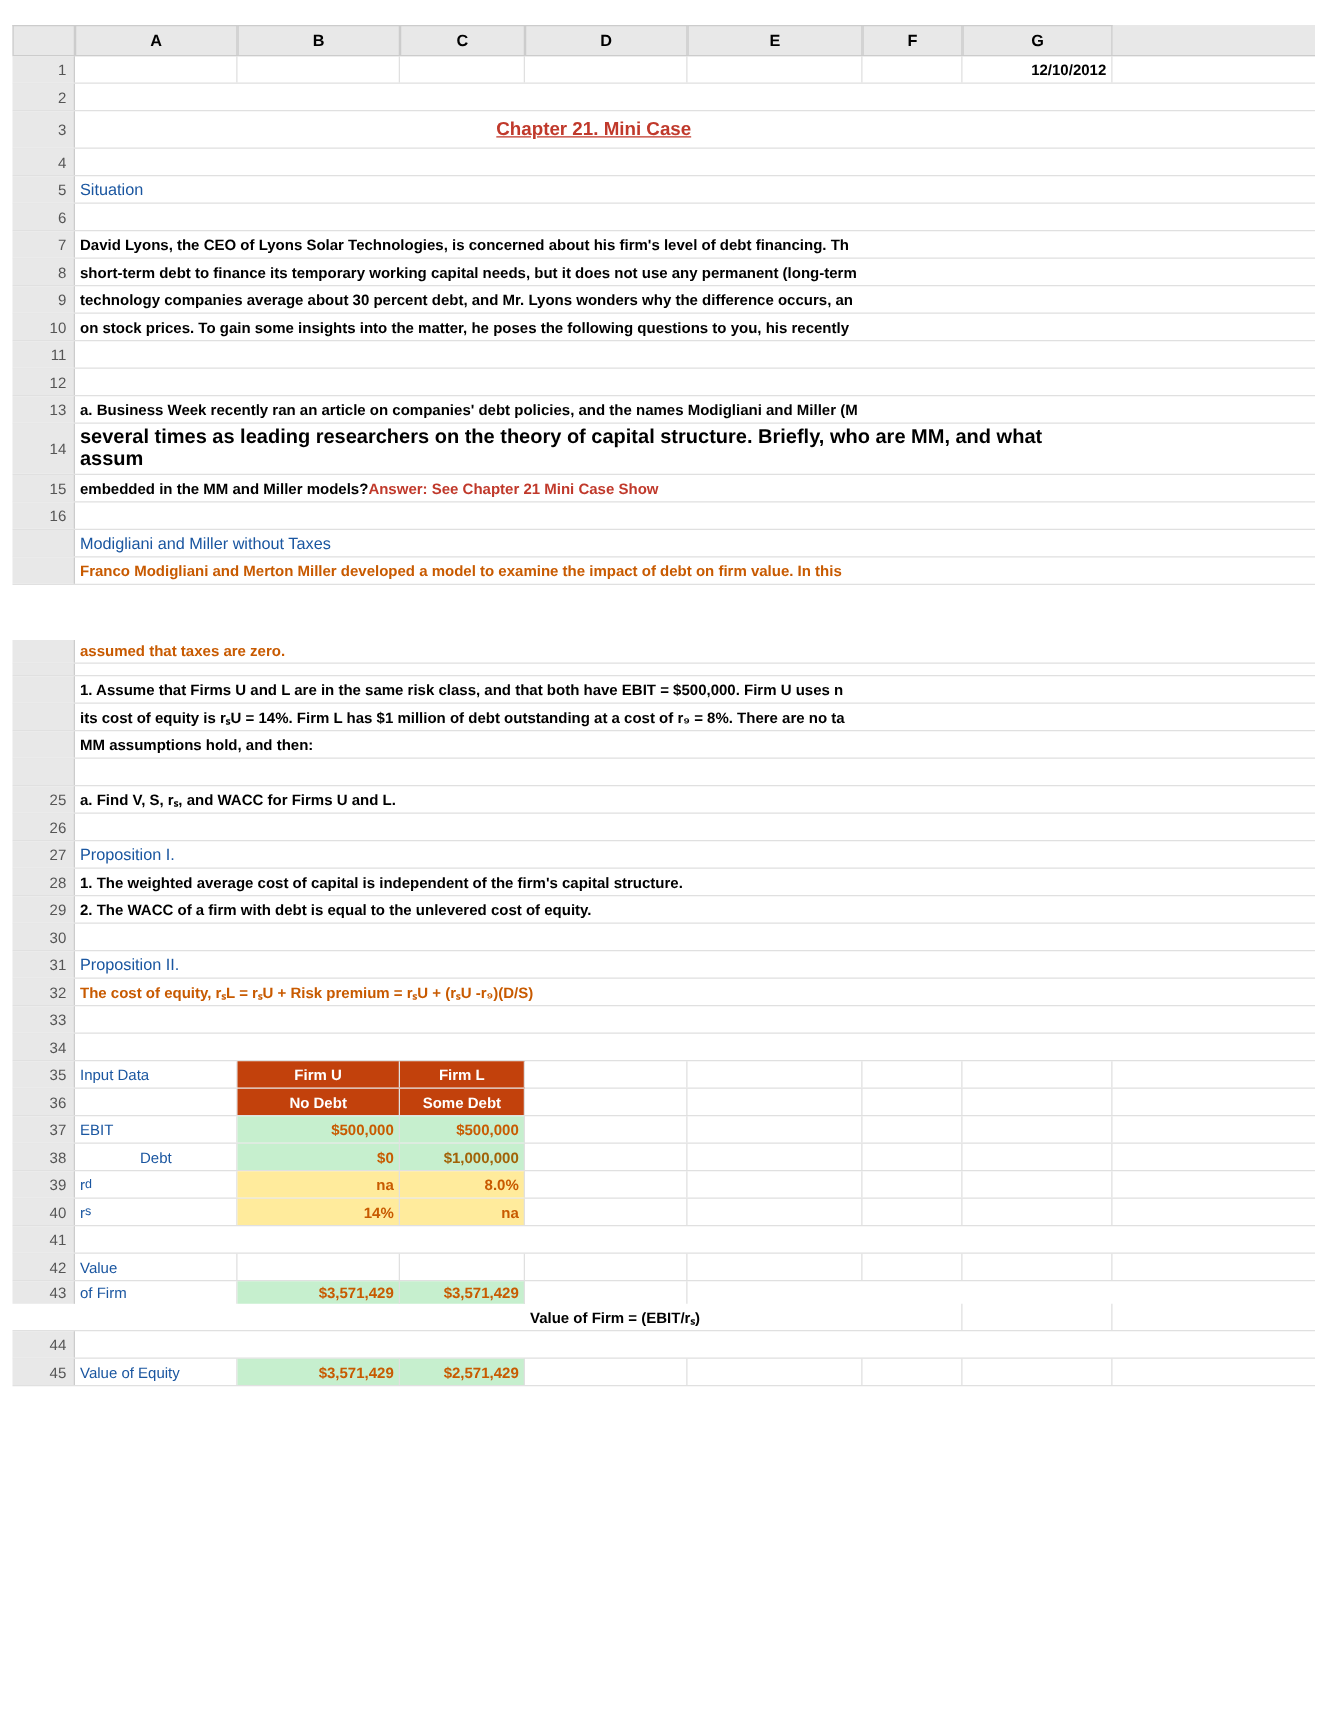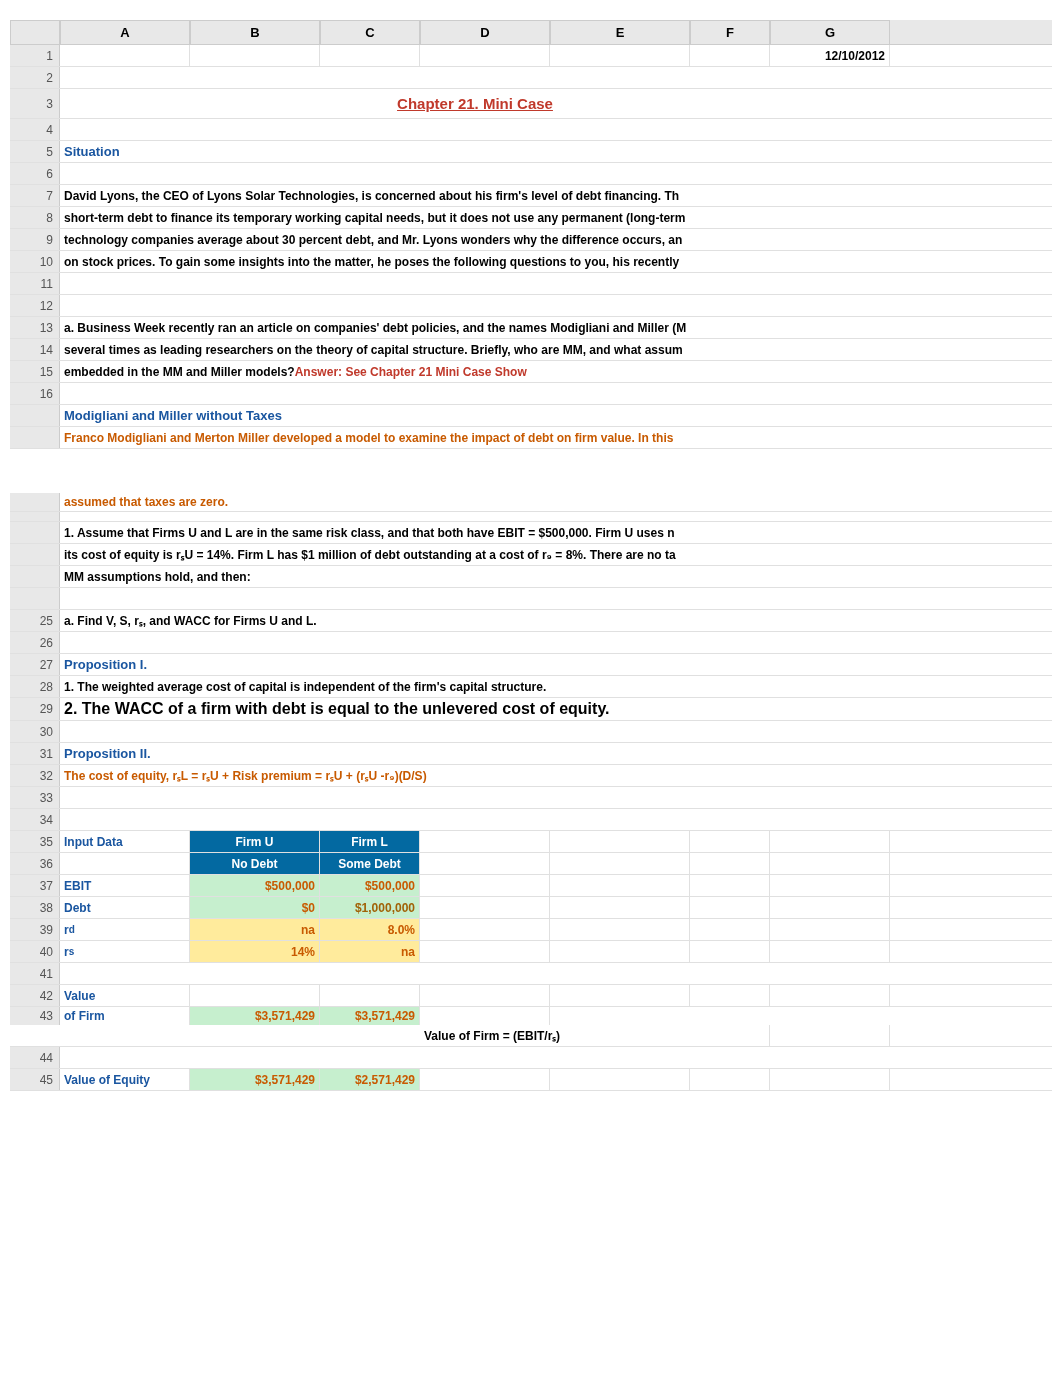--- a/index.html
+++ b/index.html
@@ -64,29 +64,29 @@
     .title-row .cell-full {
       justify-content: center;
       font-size: 15px;
       font-weight: bold;
       color: #c0392b;
       padding: 6px 4px;
       text-decoration: underline;
     }
     .bold { font-weight: bold; }
     .orange { color: #c85a00; }
-    .blue-text { color: #1a56a0; font-weight: bold; }
+    .blue-text { color: #1a56a0; font-weight: normal; }
     .green-highlight {
       background: #c6efce;
     }
     .yellow-highlight {
       background: #ffeb9c;
     }
     .blue-header {
-      background: #0369a1;
+      background: #c2410c;
       color: #fff;
       font-weight: bold;
     }
     .right { text-align: right; justify-content: flex-end; }
     .center { justify-content: center; }
   </style>
 </head>
 <body>
 
 <div class="spreadsheet">
@@ -168,21 +168,21 @@
     <div class="cell" style="grid-column:2/-1;border-right:none;"></div>
   </div>
 
   <div class="row">
     <div class="row-num">13</div>
     <div class="cell bold" style="grid-column:2/-1;border-right:none;font-size:12px;">a.  Business Week recently ran an article on companies' debt policies, and the names Modigliani and Miller (M</div>
   </div>
 
   <div class="row">
     <div class="row-num">14</div>
-    <div class="cell bold" style="grid-column:2/-1;border-right:none;font-size:12px;text-align:center;">several times as leading researchers on the theory of capital structure.  Briefly, who are MM, and what assum</div>
+    <div class="cell bold" style="grid-column:2/-1;border-right:none;font-size:16px;">several times as leading researchers on the theory of capital structure.  Briefly, who are MM, and what assum</div>
   </div>
 
   <div class="row">
     <div class="row-num">15</div>
     <div class="cell" style="grid-column:2/-1;border-right:none;font-size:12px;font-weight:bold;">
       <span>embedded in the MM and Miller models?  </span>
         <span style="color:#c0392b;font-weight:bold;">Answer: See Chapter 21 Mini Case Show</span>
     </div>
   </div>
 
@@ -246,21 +246,21 @@
     <div class="cell blue-text" style="grid-column:2/-1;border-right:none;font-size:13px;">Proposition I.</div>
   </div>
 
   <div class="row">
     <div class="row-num">28</div>
     <div class="cell bold" style="grid-column:2/-1;border-right:none;font-size:12px;">1.  The weighted average cost of capital is independent of the firm's capital structure.</div>
   </div>
 
   <div class="row">
     <div class="row-num">29</div>
-    <div class="cell bold" style="grid-column:2/-1;border-right:none;font-size:16px;">2.  The WACC of a firm with debt is equal to the unlevered cost of equity.</div>
+    <div class="cell bold" style="grid-column:2/-1;border-right:none;font-size:12px;">2.  The WACC of a firm with debt is equal to the unlevered cost of equity.</div>
   </div>
 
   <div class="row">
     <div class="row-num">30</div>
     <div class="cell" style="grid-column:2/-1;border-right:none;"></div>
   </div>
 
   <div class="row">
     <div class="row-num">31</div>
     <div class="cell blue-text" style="grid-column:2/-1;border-right:none;font-size:13px;">Proposition II.</div>
@@ -309,21 +309,21 @@
     <div class="cell green-highlight bold right" style="font-size:12px;color:#c85a00;">$500,000</div>
     <div class="cell green-highlight bold right" style="font-size:12px;color:#c85a00;">$500,000</div>
     <div class="cell"></div>
     <div class="cell"></div>
     <div class="cell"></div>
     <div class="cell"></div>
   </div>
 
   <div class="row">
     <div class="row-num">38</div>
-    <div class="cell bold blue-text" style="font-size:12px;">Debt</div>
+    <div class="cell bold blue-text" style="font-size:12px;margin-left:48px;">Debt</div>
     <div class="cell green-highlight bold right" style="font-size:12px;color:#c85a00;">$0</div>
     <div class="cell green-highlight bold right" style="font-size:12px;color:#a16207;">$1,000,000</div>
     <div class="cell"></div>
     <div class="cell"></div>
     <div class="cell"></div>
     <div class="cell"></div>
   </div>
 
   <div class="row">
     <div class="row-num">39</div>

